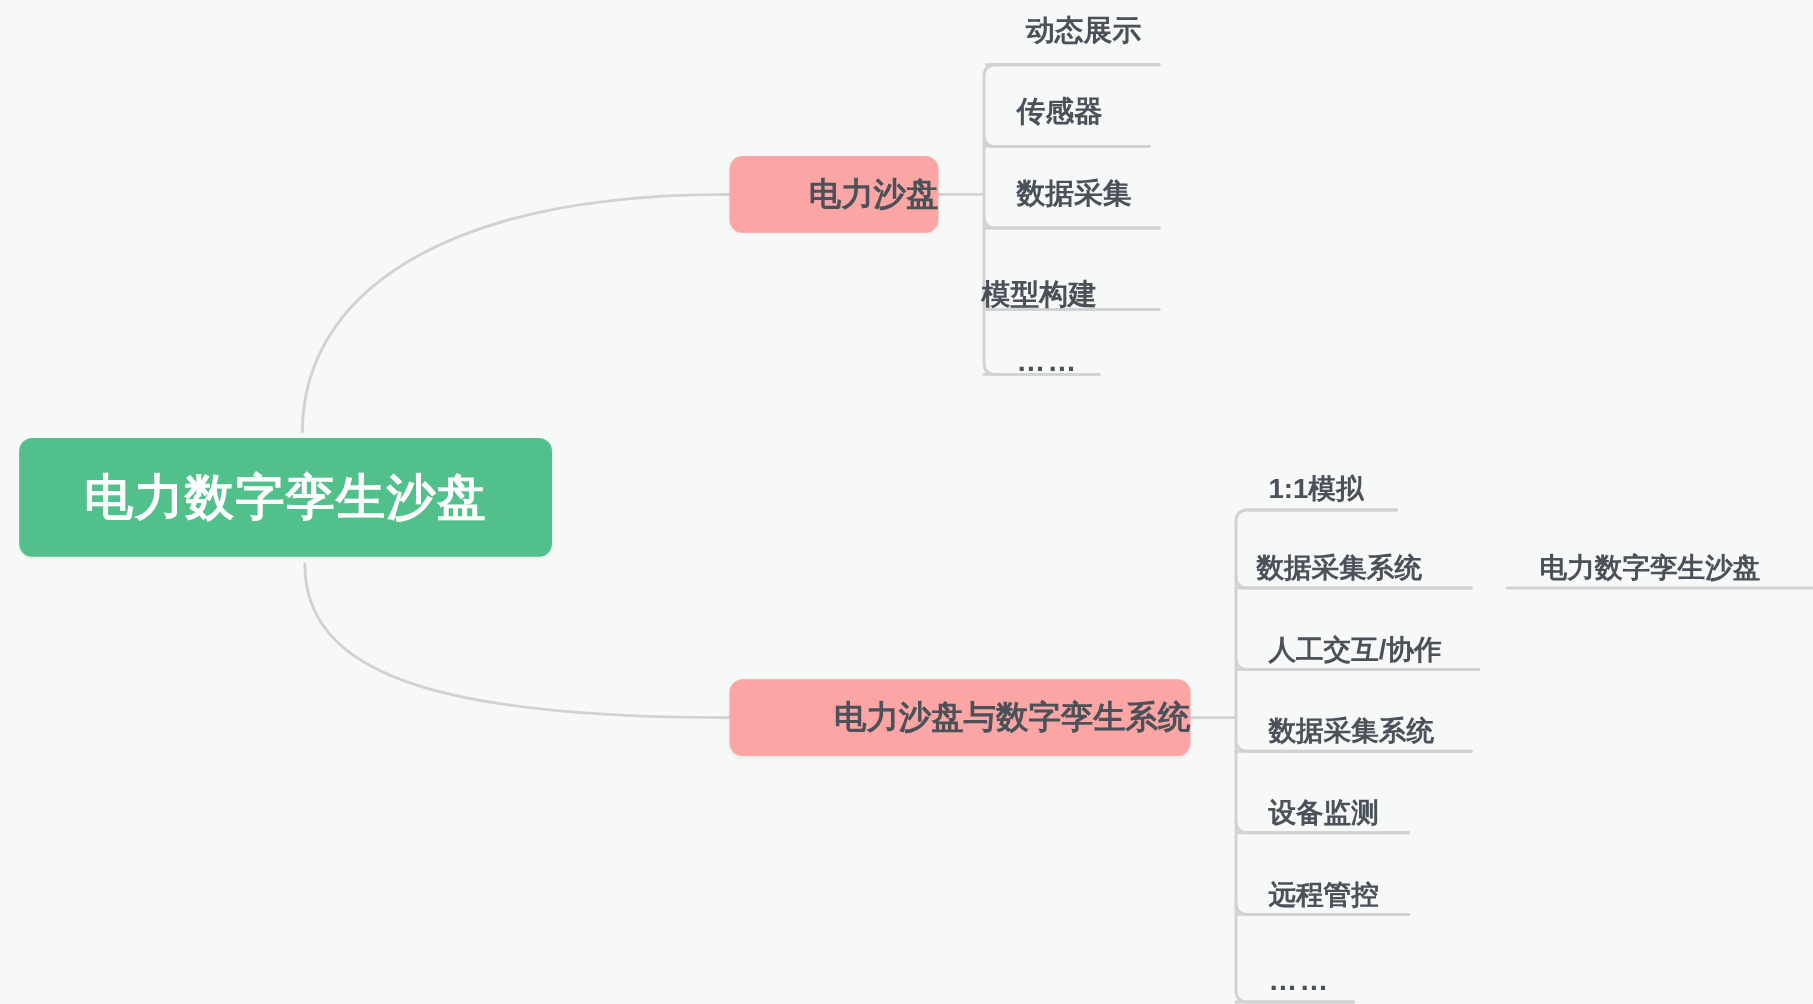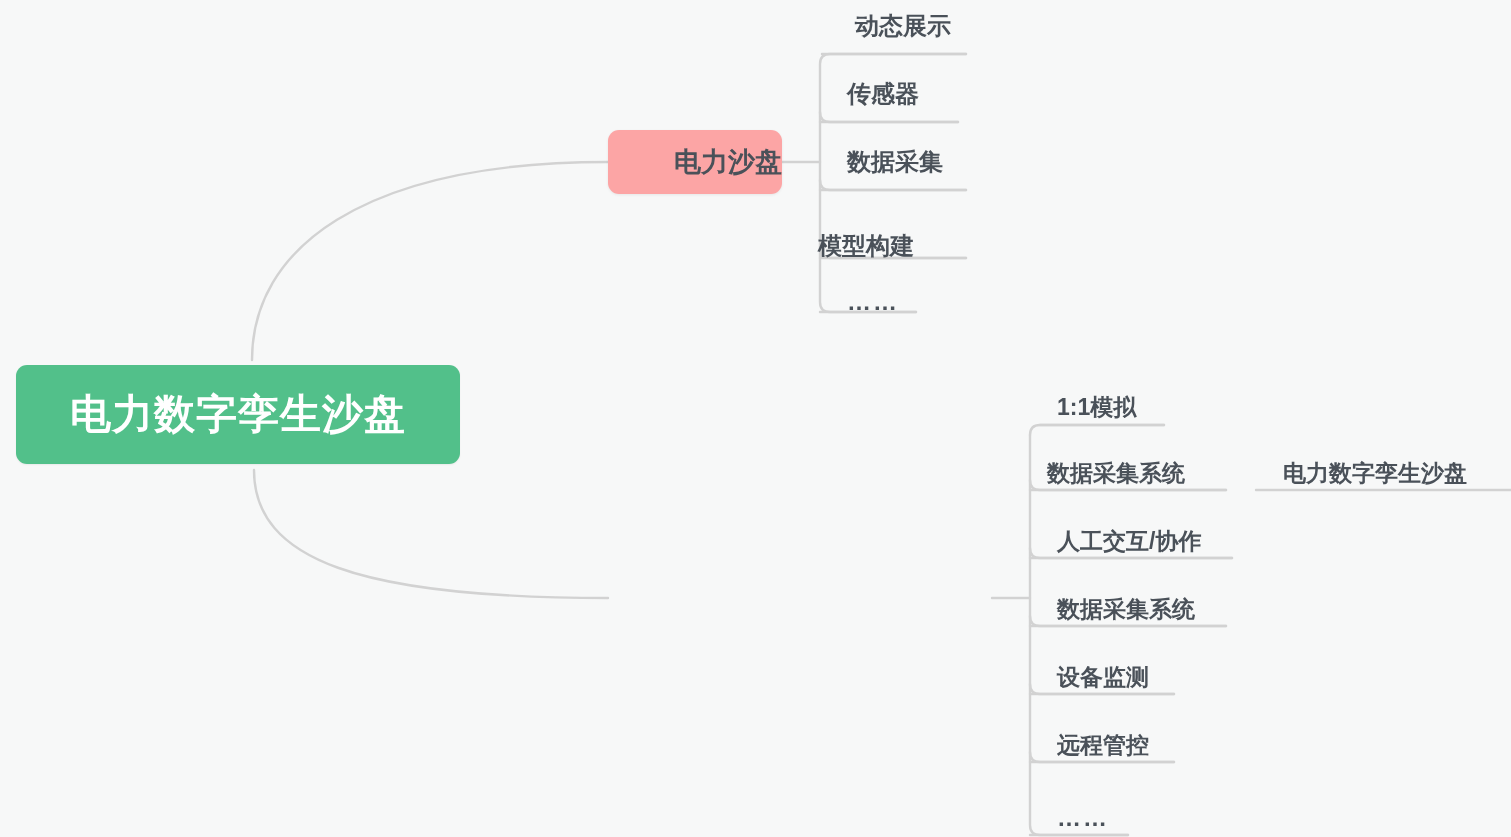--- a/index.html
+++ b/index.html
@@ -112,20 +112,23 @@
   </svg>
 
   <div class="root-node">
     <span class="label">电力数字孪生沙盘</span>
   </div>
 
   <div class="branch-node" id="branch-0">
     <span class="label">电力沙盘</span>
   </div>
 
+  <div class="branch-node" id="branch-1">
+    <span class="label">电力沙盘与数字孪生系统</span>
+  </div>
 
   <div class="leaf size-l" style="left:855px;top:14px;font-family:Liberation Serif, serif;">动态展示</div>
   <div class="leaf size-l" style="left:847px;top:82px;">传感器</div>
   <div class="leaf size-l" style="left:847px;top:150px;">数据采集</div>
   <div class="leaf size-l" style="left:818px;top:218px;margin-top:16px;">模型构建</div>
   <div class="leaf size-l dots" style="left:847px;top:290px;">……</div>
 
   <div class="leaf size-m" style="left:1057px;top:384px;">1:1模拟</div>
   <div class="leaf size-m" style="left:1047px;top:450px;">数据采集系统</div>
   <div class="leaf size-m" style="left:1057px;top:518px;">人工交互/协作</div>

